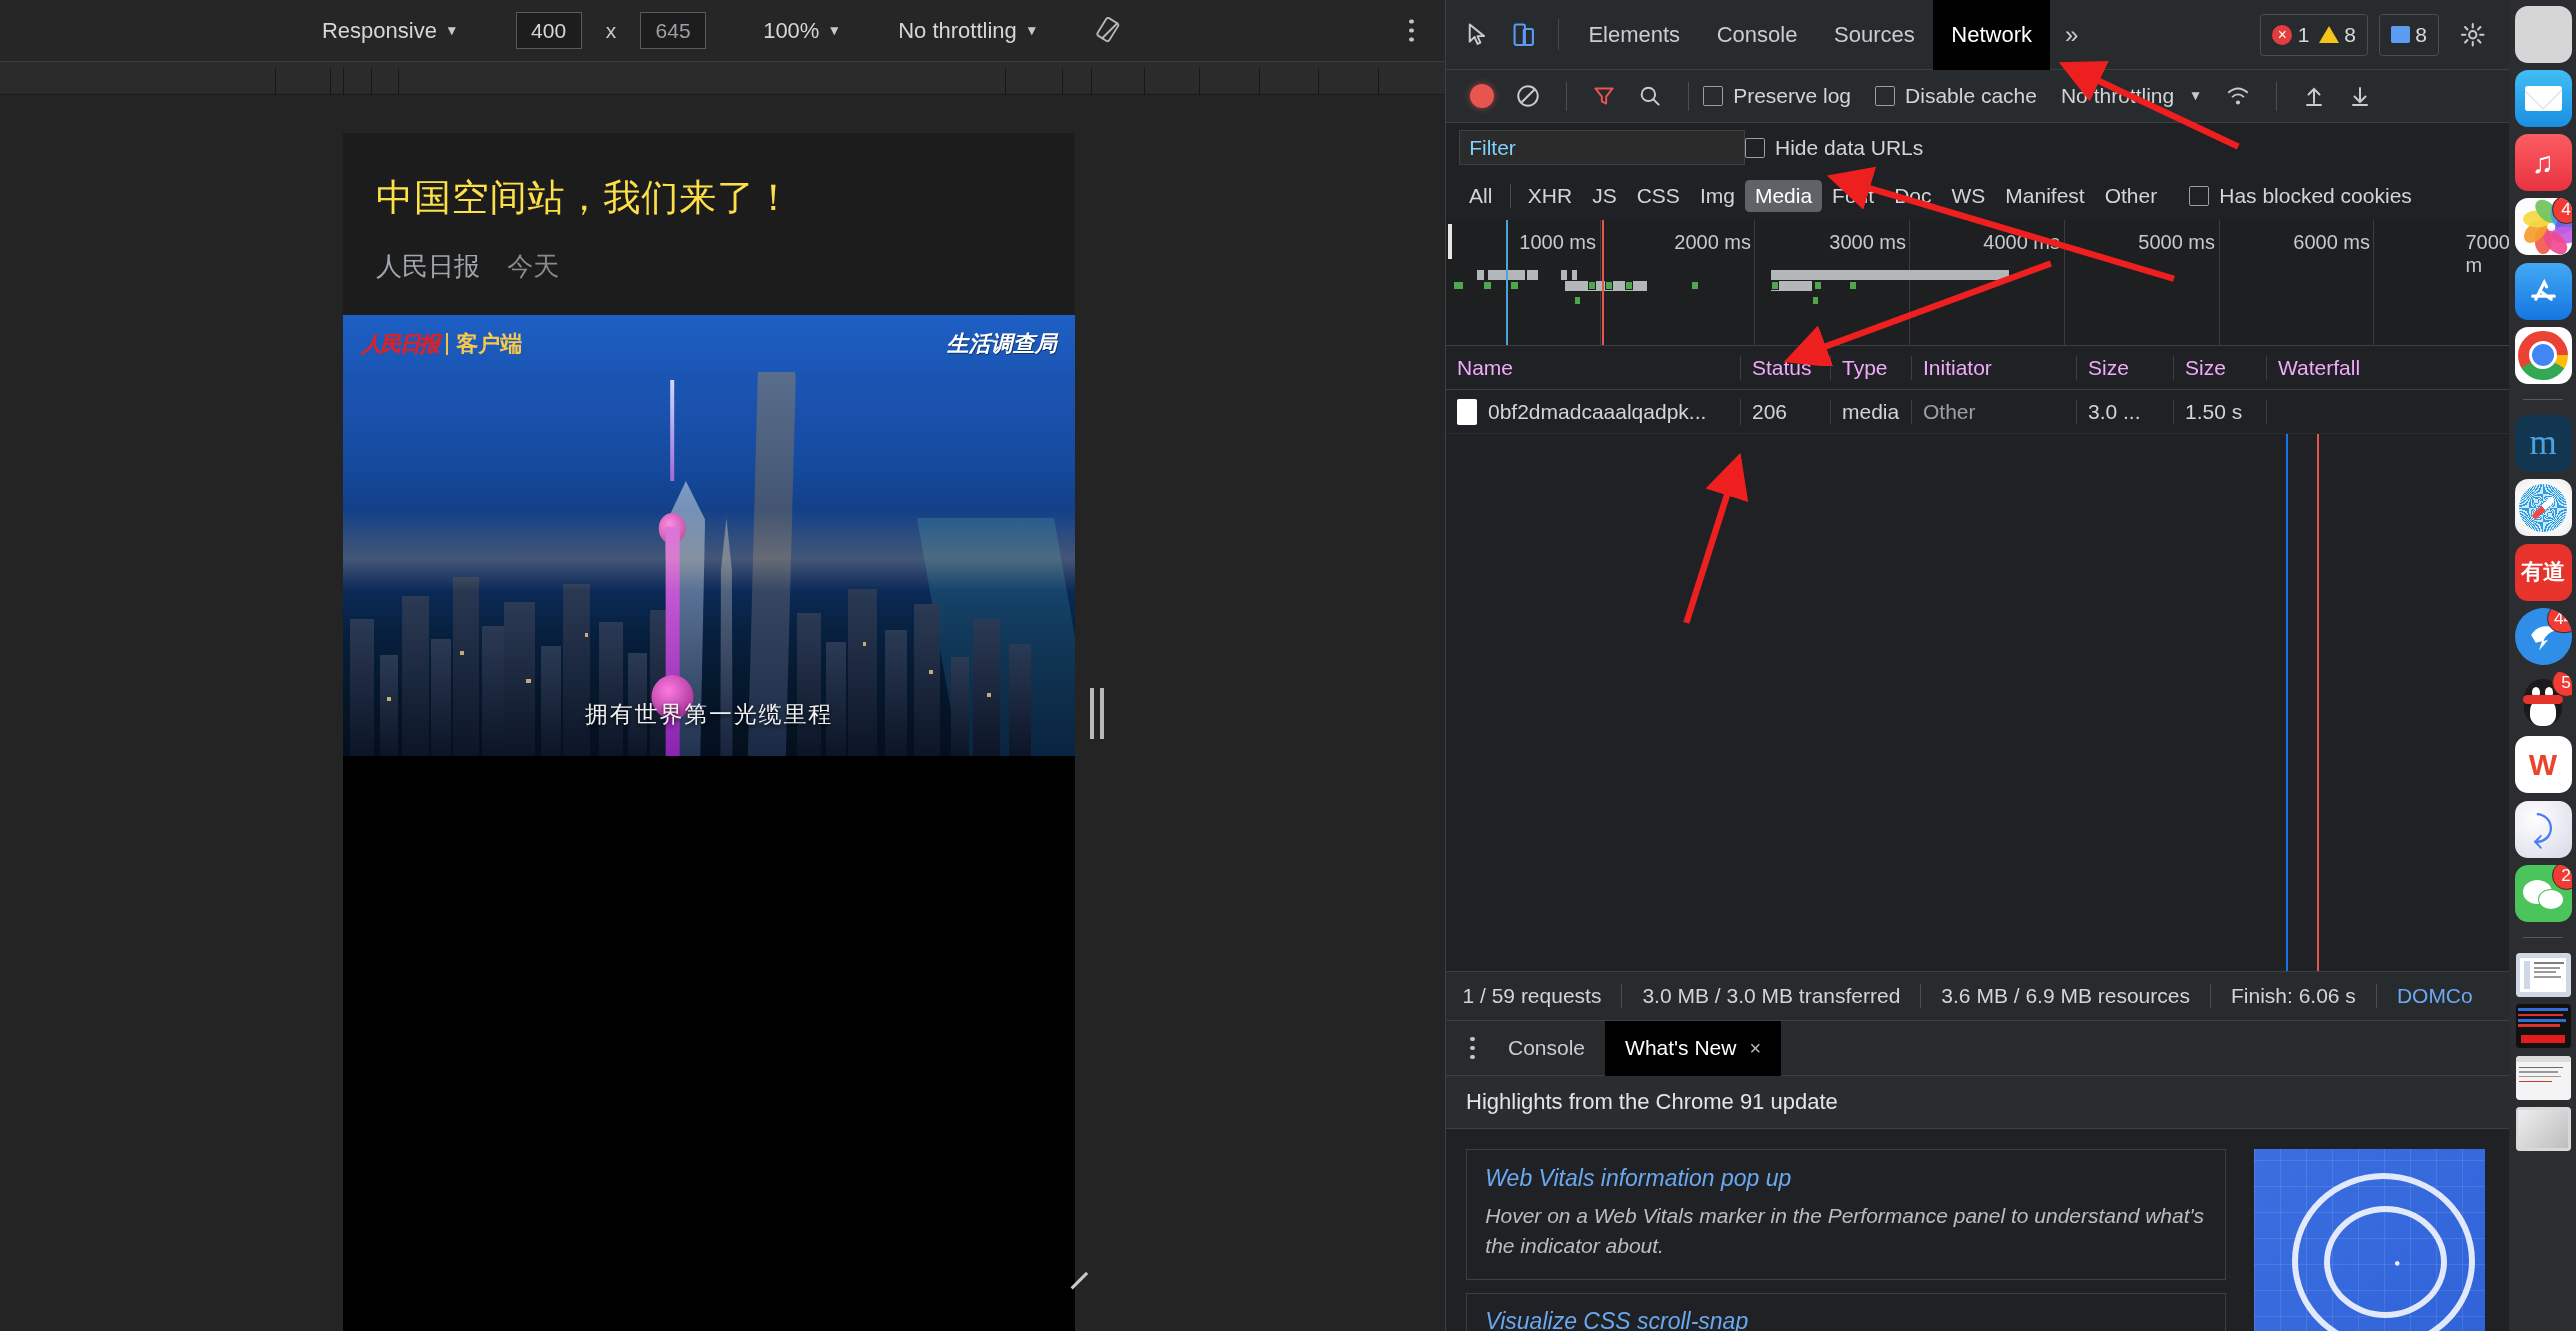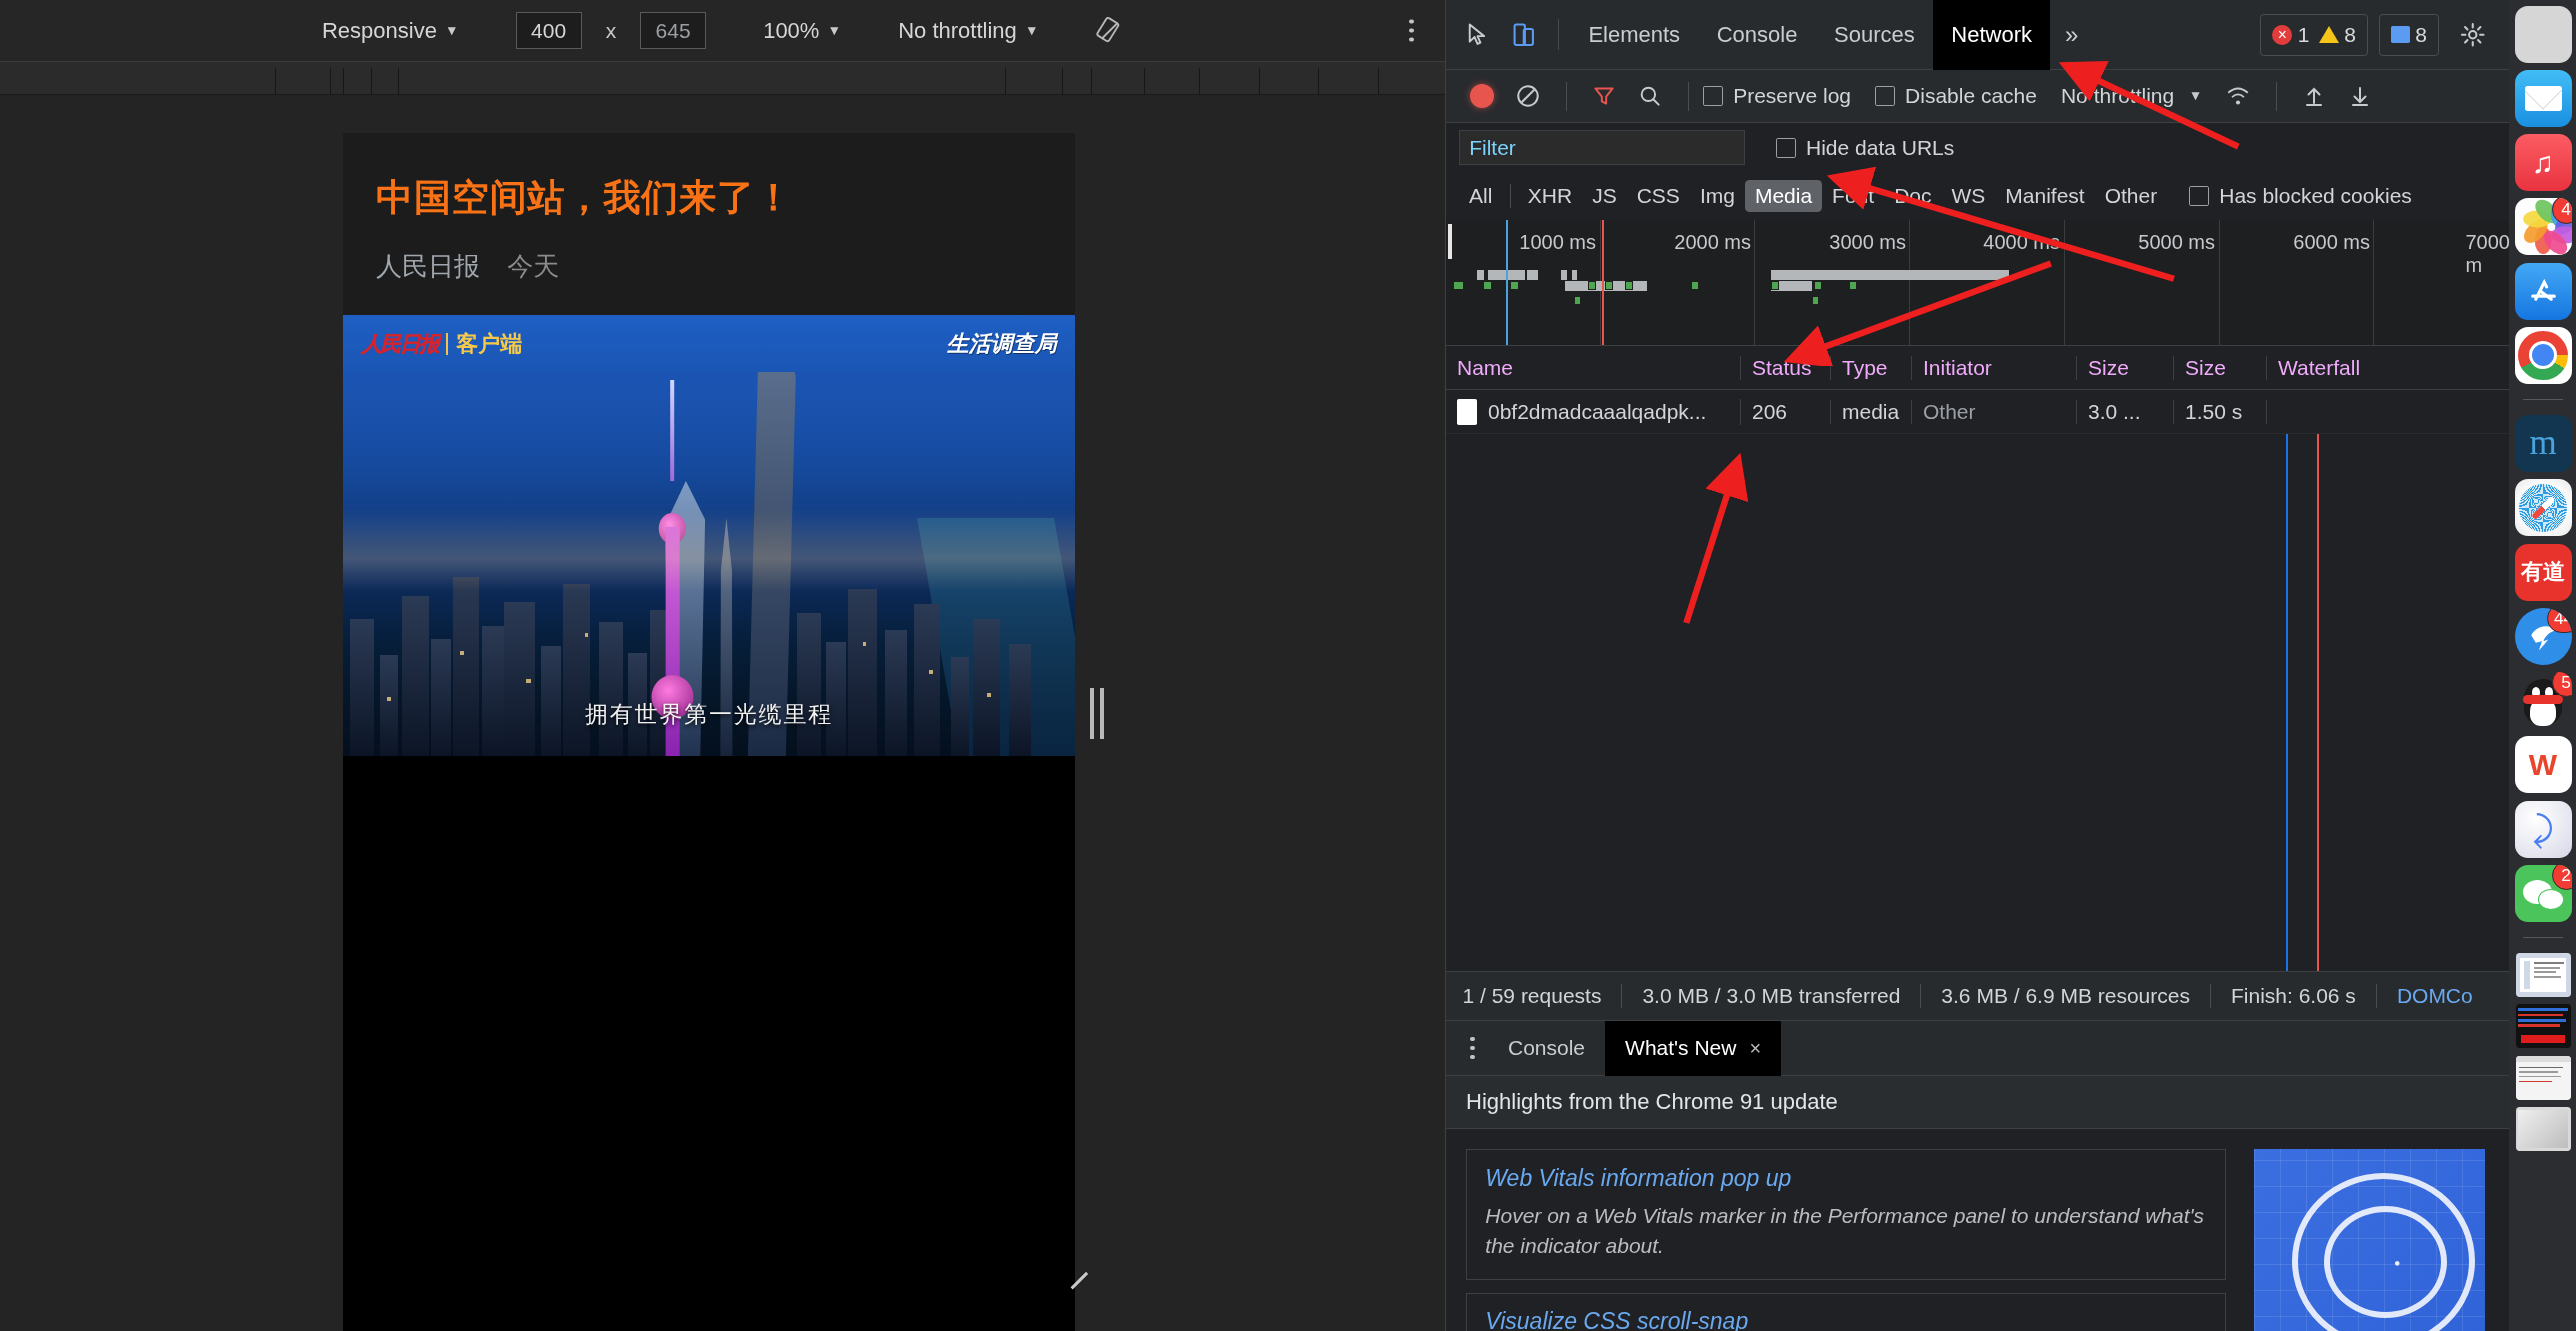--- a/index.html
+++ b/index.html
@@ -53,21 +53,21 @@
   
   .stage {
     position: absolute; left: 0; right: 0; top: 96px; bottom: 0;
     background: #242424; overflow: hidden;
   }
   .device-frame {
     position: absolute; left: 343px; top: 37px; width: 732px; height: 1201px;
     background: #000; overflow: hidden;
   }
   .page-head { background: #1c1c1c; padding: 40px 33px 31px 33px; }
-  .page-title { color: #f97316; font-size: 37px; font-weight: bold; letter-spacing: 0.9px; }
+  .page-title { color: #fde047; font-size: 37px; font-weight: normal; letter-spacing: 0.9px; }
   .page-byline { margin-top: 26px; font-size: 26px; }
   .page-byline .src { color: #9fa6ad; }
   .page-byline .time { color: #8a8a8a; margin-left: 20px; }
 
   .media-wrap { position: relative; width: 100%; height: 441px; overflow: hidden; background:#0b1b3a; }
   .sky {
     position: absolute; inset: 0;
     background:
       linear-gradient(180deg,#1a55b8 0%, #1b53b0 18%, #154a9e 34%, #123c80 48%, #0d2c5e 60%, #07203f 72%, #05182c 84%, #040f1d 100%);
   }
@@ -582,21 +582,21 @@
           <path d="M12 4 V18 M6.5 12.5 L12 18 L17.5 12.5" fill="none" stroke="#c8cbce" stroke-width="2" stroke-linecap="round"></path>
           <path d="M5 21 H19" stroke="#c8cbce" stroke-width="2" stroke-linecap="round"></path>
         </svg>
       </div>
     </div>
 
     <div class="filter-bar">
       <div class="filter-input">
         <span>Filter</span>
       </div>
-      <div class="ck-wrap" style="margin-left:31px">
+      <div class="ck-wrap" style="">
         <span class="ck"></span>
         <span class="ck-lbl">Hide data URLs</span>
       </div>
     </div>
 
     <div class="filter-row2">
       <div class="type-chip">All</div>
       <div class="type-div"></div>
       <div class="type-chip">XHR</div>
       <div class="type-chip">JS</div>

